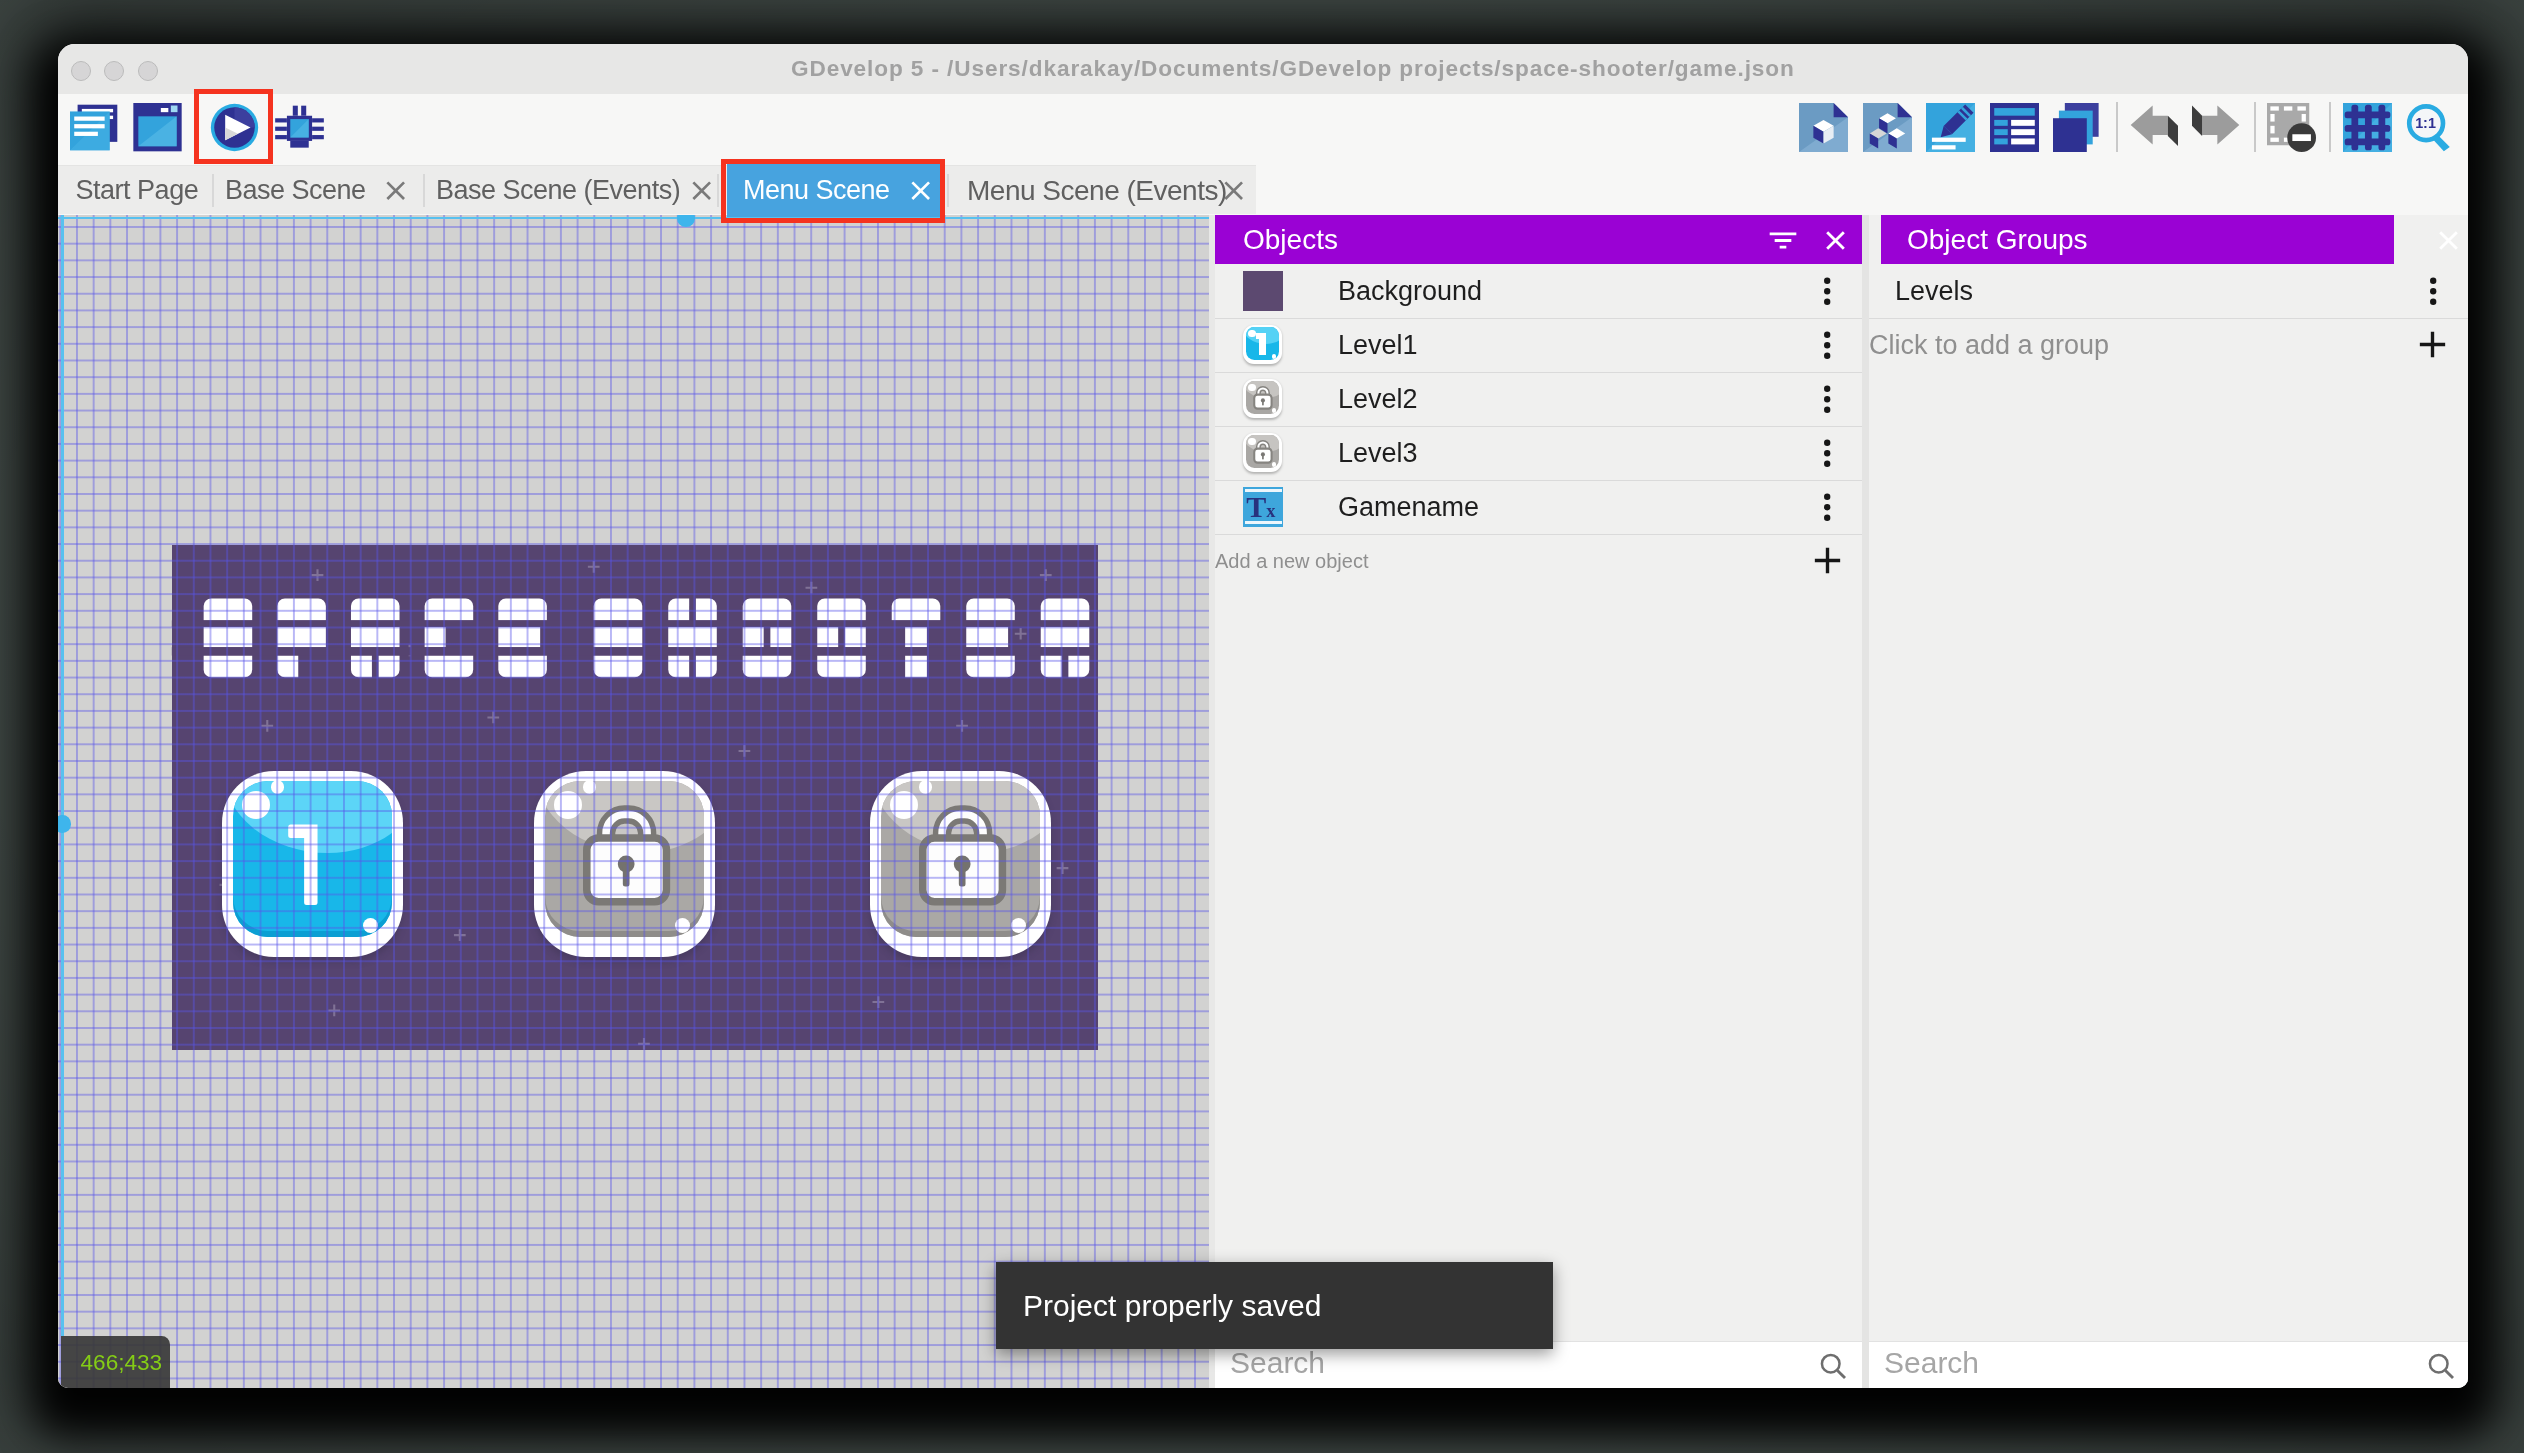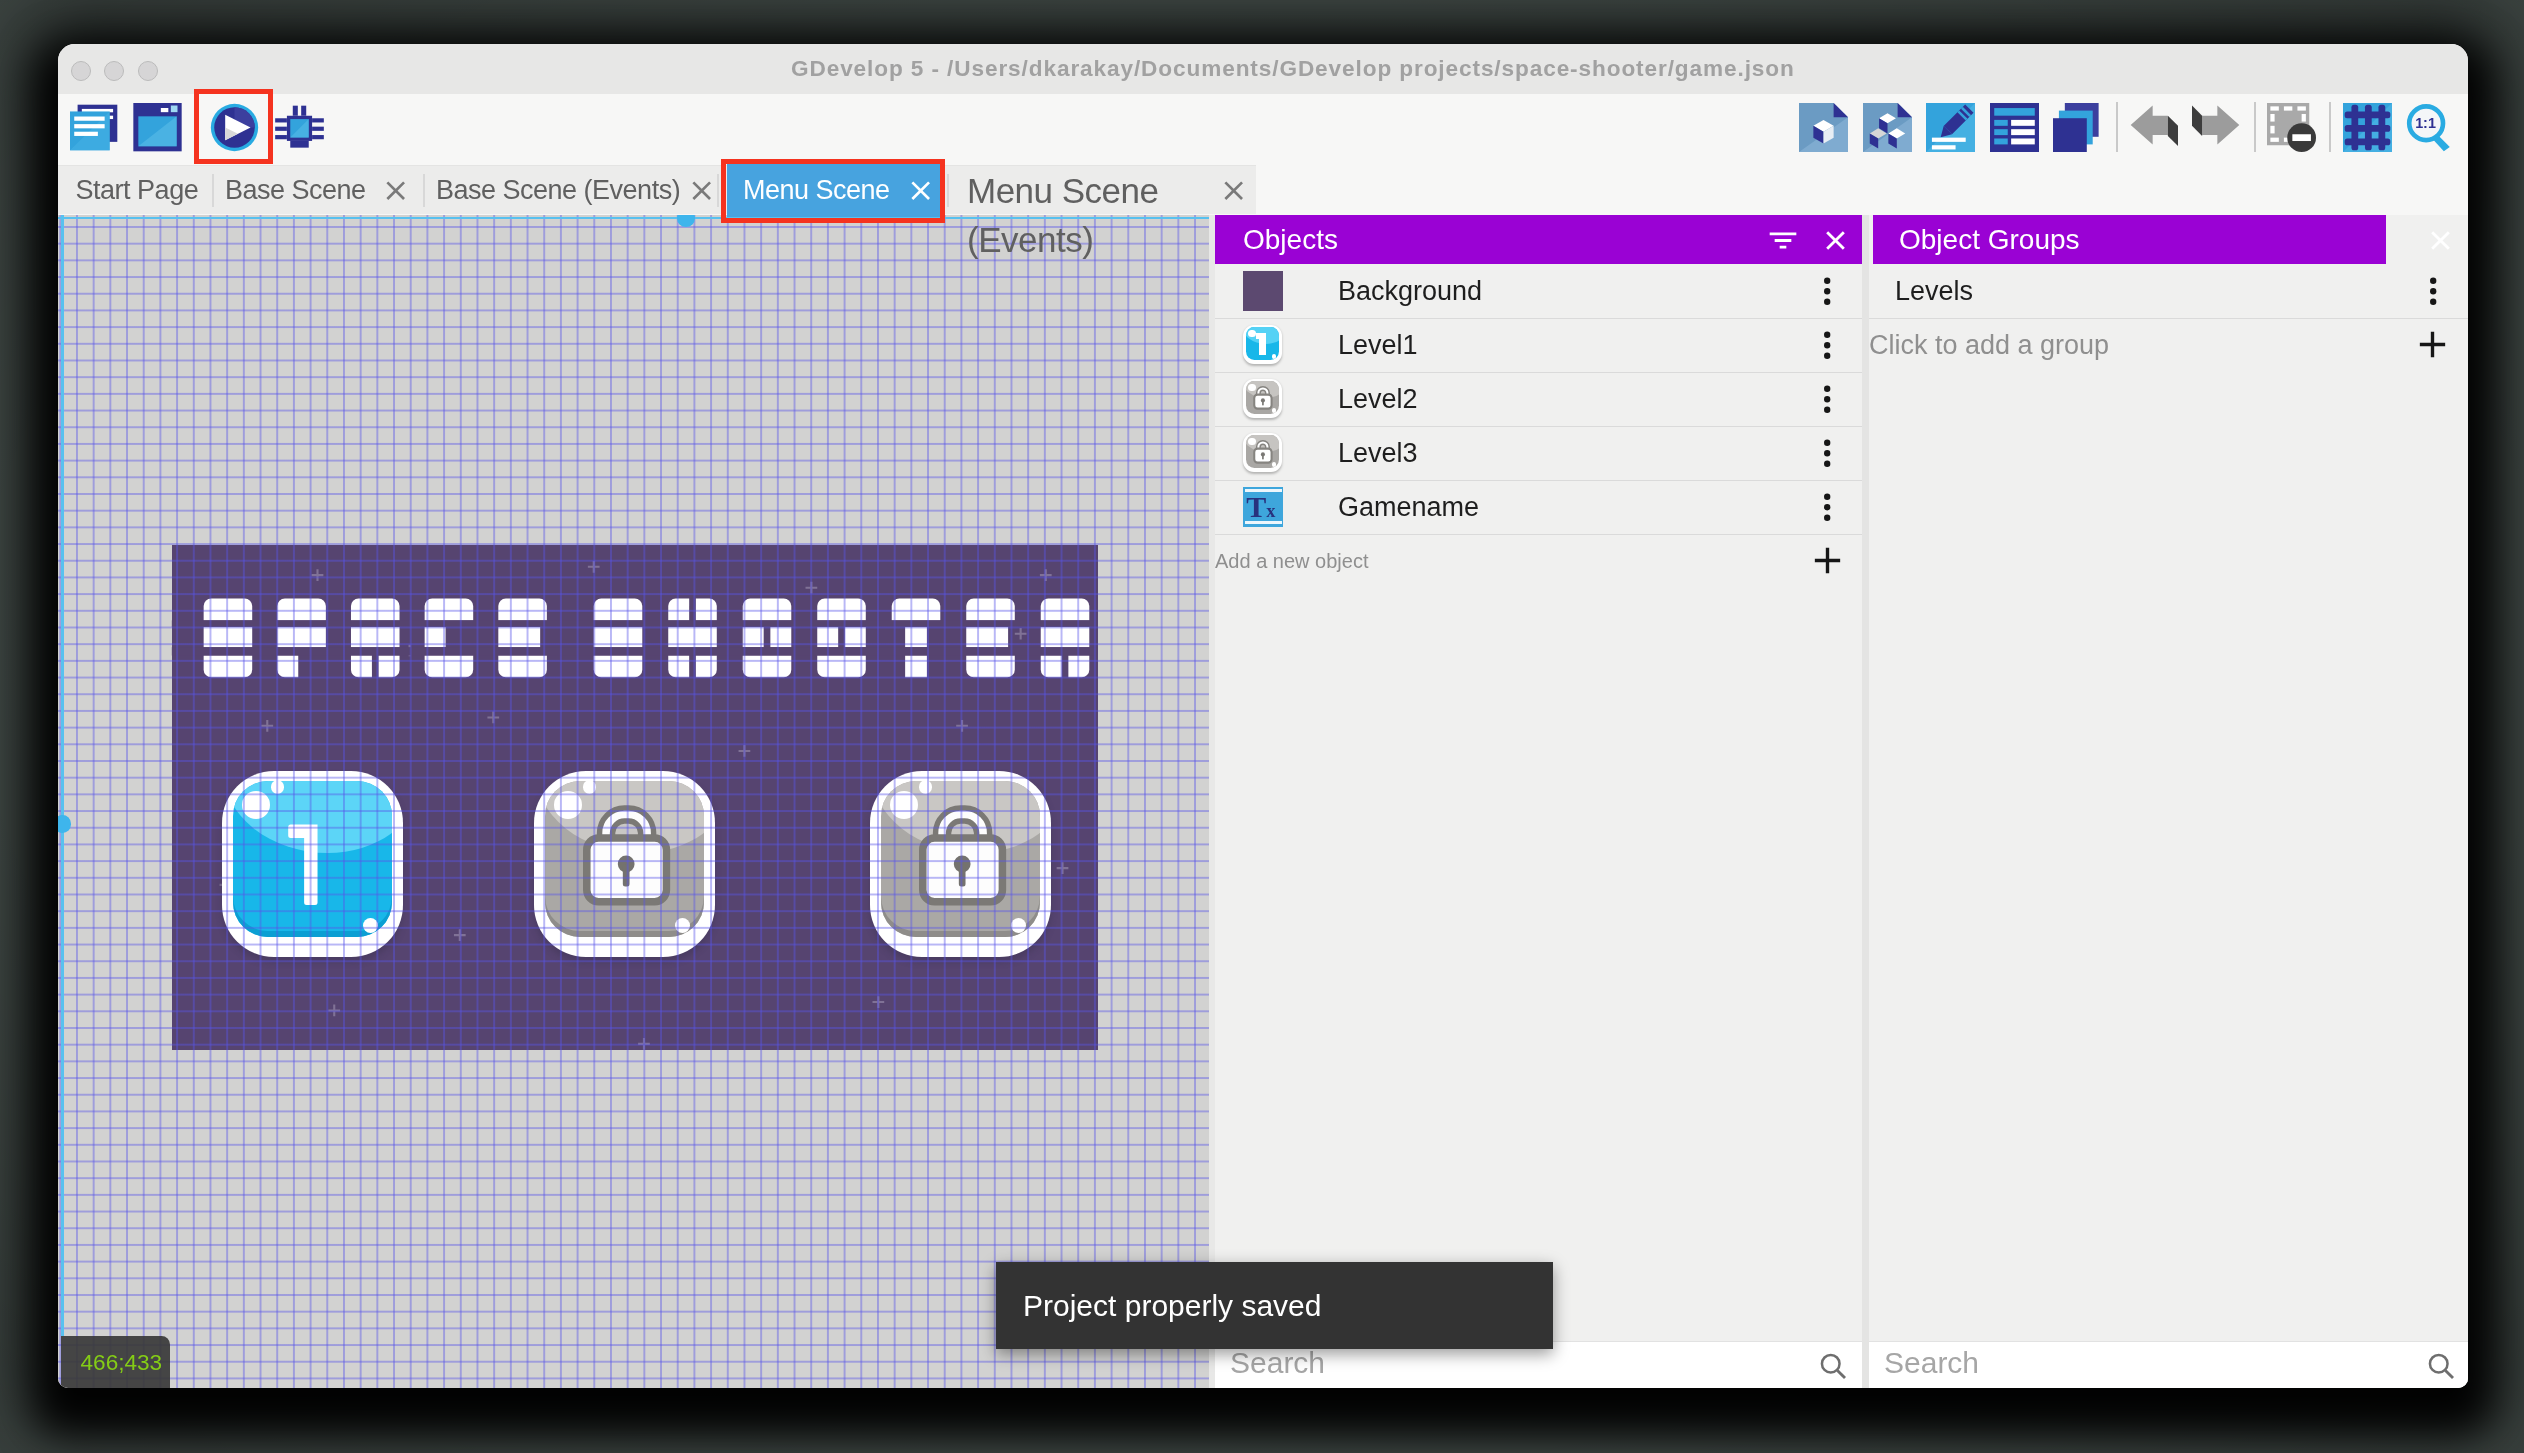--- a/index.html
+++ b/index.html
@@ -163,21 +163,21 @@
         <path d="M4 4 L24 24 M24 4 L4 24" stroke="#7a7a7a" stroke-width="3.2"></path>
       </svg>
       <div style="position:absolute;left:378px;top:0;height:49px;line-height:49px;font-size:27px;letter-spacing:-0.5px;color:#606060">Base Scene (Events)</div>
       <svg style="position:absolute;left:632px;top:13.4px" width="23.4" height="23.4" viewBox="0 0 28 28">
         <path d="M4 4 L24 24 M24 4 L4 24" stroke="#7a7a7a" stroke-width="3.2"></path>
       </svg>
       <div style="position:absolute;left:685px;top:0;height:49px;line-height:49px;font-size:27px;letter-spacing:-0.5px;color:#fff">Menu Scene</div>
       <svg style="position:absolute;left:851px;top:13.4px" width="23.4" height="23.4" viewBox="0 0 28 28">
         <path d="M4 4 L24 24 M24 4 L4 24" stroke="#fff" stroke-width="3.2"></path>
       </svg>
-      <div style="position:absolute;left:909px;top:0;height:49px;line-height:49px;font-size:35px;letter-spacing:-0.5px;color:#606060">Menu Scene (Events)</div>
+      <div style="position:absolute;left:909px;top:0;height:49px;line-height:49px;font-size:28px;letter-spacing:-0.5px;color:#606060">Menu Scene (Events)</div>
       <svg style="position:absolute;left:1164px;top:13.4px" width="23.4" height="23.4" viewBox="0 0 28 28">
         <path d="M4 4 L24 24 M24 4 L4 24" stroke="#7a7a7a" stroke-width="3.2"></path>
       </svg>
       <div style="position:absolute;left:154px;top:8.4px;width:1.7px;height:33px;background:#d8d8d8"></div>
       <div style="position:absolute;left:365px;top:8.4px;width:1.7px;height:33px;background:#d8d8d8"></div>
       <div style="position:absolute;left:659px;top:8.4px;width:1.7px;height:33px;background:#d8d8d8"></div>
       <div style="position:absolute;left:889px;top:8.4px;width:1.7px;height:33px;background:#d8d8d8"></div>
 </div>
 
 <div style="position:absolute;left:0;top:171px;width:1151px;height:1174px;background:#d2d2d1;overflow:hidden">
@@ -401,21 +401,21 @@
       </div>
       <div style="position:absolute;left:0;top:1126px;width:647px;height:48px;background:#fff;border-top:0.8px solid #e2e2e2">
         <div style="position:absolute;left:15px;top:0;height:48px;line-height:41px;font-size:30px;color:#a6a6a6">Search</div>
         <svg style="position:absolute;left:604px;top:10px" width="28.5" height="28.5" viewBox="0 0 34 34">
           <circle cx="14" cy="14" r="10.5" fill="none" stroke="#6e6e6e" stroke-width="3"></circle>
           <path d="M22 22 L31 31" stroke="#6e6e6e" stroke-width="3.4"></path>
         </svg>
       </div>
     </div>
 <div style="position:absolute;left:1811px;top:171px;width:599px;height:1174px;background:#f0f0ef">
-      <div style="position:absolute;left:4px;top:0;width:513px;height:49px;background:#9a02d4">
+      <div style="position:absolute;left:12px;top:0;width:513px;height:49px;background:#9a02d4">
         <div style="position:absolute;left:26px;top:0;height:49px;line-height:49px;font-size:28px;color:#fff">Object Groups</div>
         <svg style="position:absolute;left:555px;top:12.6px" width="25" height="25" viewBox="0 0 30 30">
           <path d="M5 5 L25 25 M25 5 L5 25" stroke="#fff" stroke-width="3.4"></path>
         </svg>
       </div>
       <div style="position:absolute;left:0;top:49px;width:599px;height:54px;border-bottom:0.8px solid #dadada">
         <div style="position:absolute;left:26px;top:0;height:54px;line-height:54px;font-size:27px;color:#1e1e1e">Levels</div>
         <svg style="position:absolute;left:560px;top:12.6px" width="8.4" height="28.5" viewBox="0 0 10 34">
           <circle cx="5" cy="4.5" r="3.8" fill="#161616"></circle>
           <circle cx="5" cy="17" r="3.8" fill="#161616"></circle>

